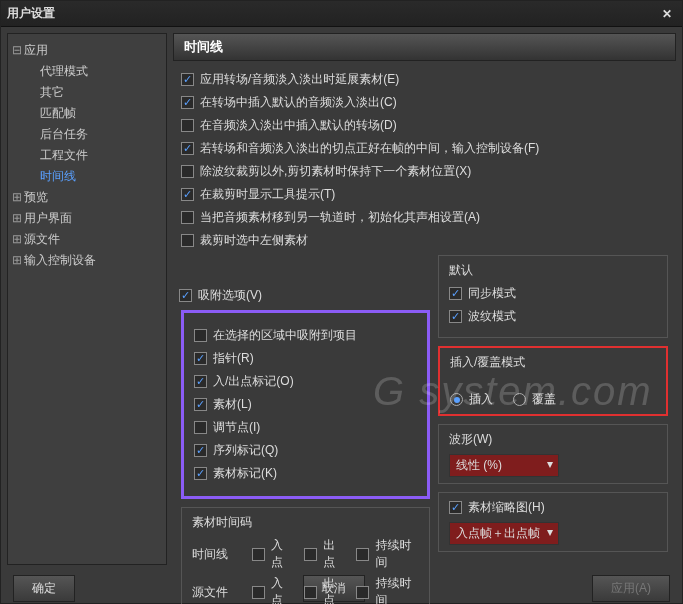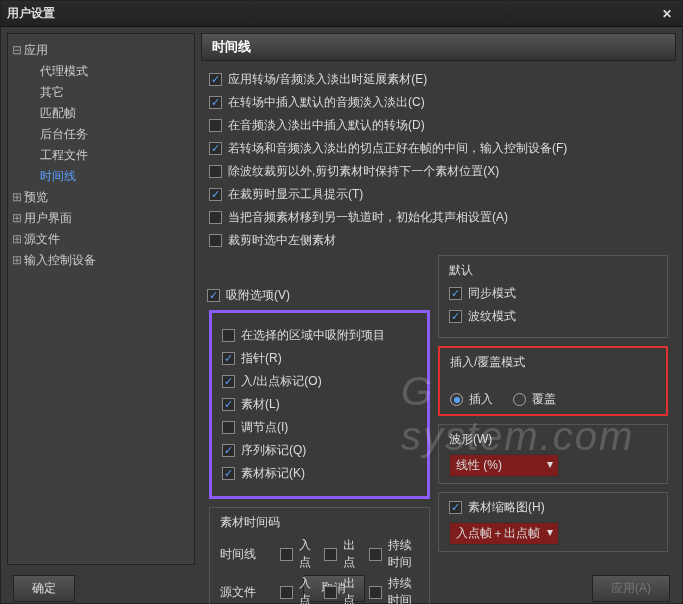--- a/index.html
+++ b/index.html
@@ -2,21 +2,21 @@
 <html><head>
 <meta charset="utf-8">
 <style>
 * { margin: 0; padding: 0; box-sizing: border-box; font-family: "Microsoft YaHei", sans-serif; }
 body { background: #4a4a4a; width: 683px; height: 604px; overflow: hidden; position: relative; }
 .window { width: 683px; height: 604px; background: #3a3a3a; border: 1px solid #222; }
 .titlebar { height: 26px; background: linear-gradient(#2a2a2a, #222); display: flex; align-items: center; justify-content: space-between; padding: 0 6px; border-bottom: 1px solid #111; }
 .titlebar span { color: #ddd; font-size: 12px; font-weight: bold; text-align: right; }
 .close-btn { color: #ccc; font-size: 14px; cursor: pointer; padding: 0 4px; }
 .body { display: flex; height: 544px; }
-.tree { width: 188px; background: #3f3f3f; border: 1px solid #222; margin: 6px 0 6px 6px; padding: 6px 4px; overflow: auto; }
+.tree { width: 160px; background: #3f3f3f; border: 1px solid #222; margin: 6px 0 6px 6px; padding: 6px 4px; overflow: auto; }
 .tree-item { color: #ccc; font-size: 12px; padding: 2px 0 2px 14px; cursor: pointer; white-space: nowrap; }
 .tree-item.lvl1 { padding-left: 28px; }
 .tree-item.selected { color: #5aa0ff; }
 .tree-item .exp { color: #999; display: inline-block; width: 12px; margin-left: -14px; }
 .main { flex: 1; padding: 6px; }
 .section-title { background: linear-gradient(#555, #333); color: #fff; font-size: 13px; font-weight: bold; padding: 4px 10px; border: 1px solid #222; margin-bottom: 10px; }
 .content { padding: 0 8px; position: relative; }
 .cb-row { display: flex; align-items: center; margin: 6px 0; color: #ddd; font-size: 12px; }
 .cb { width: 13px; height: 13px; border: 1px solid #888; background: #2a2a2a; margin-right: 6px; display: flex; align-items: center; justify-content: center; flex-shrink: 0; cursor: pointer; }
 .cb.on::after { content: "✓"; color: #5aa0ff; font-size: 11px; line-height: 1; }

